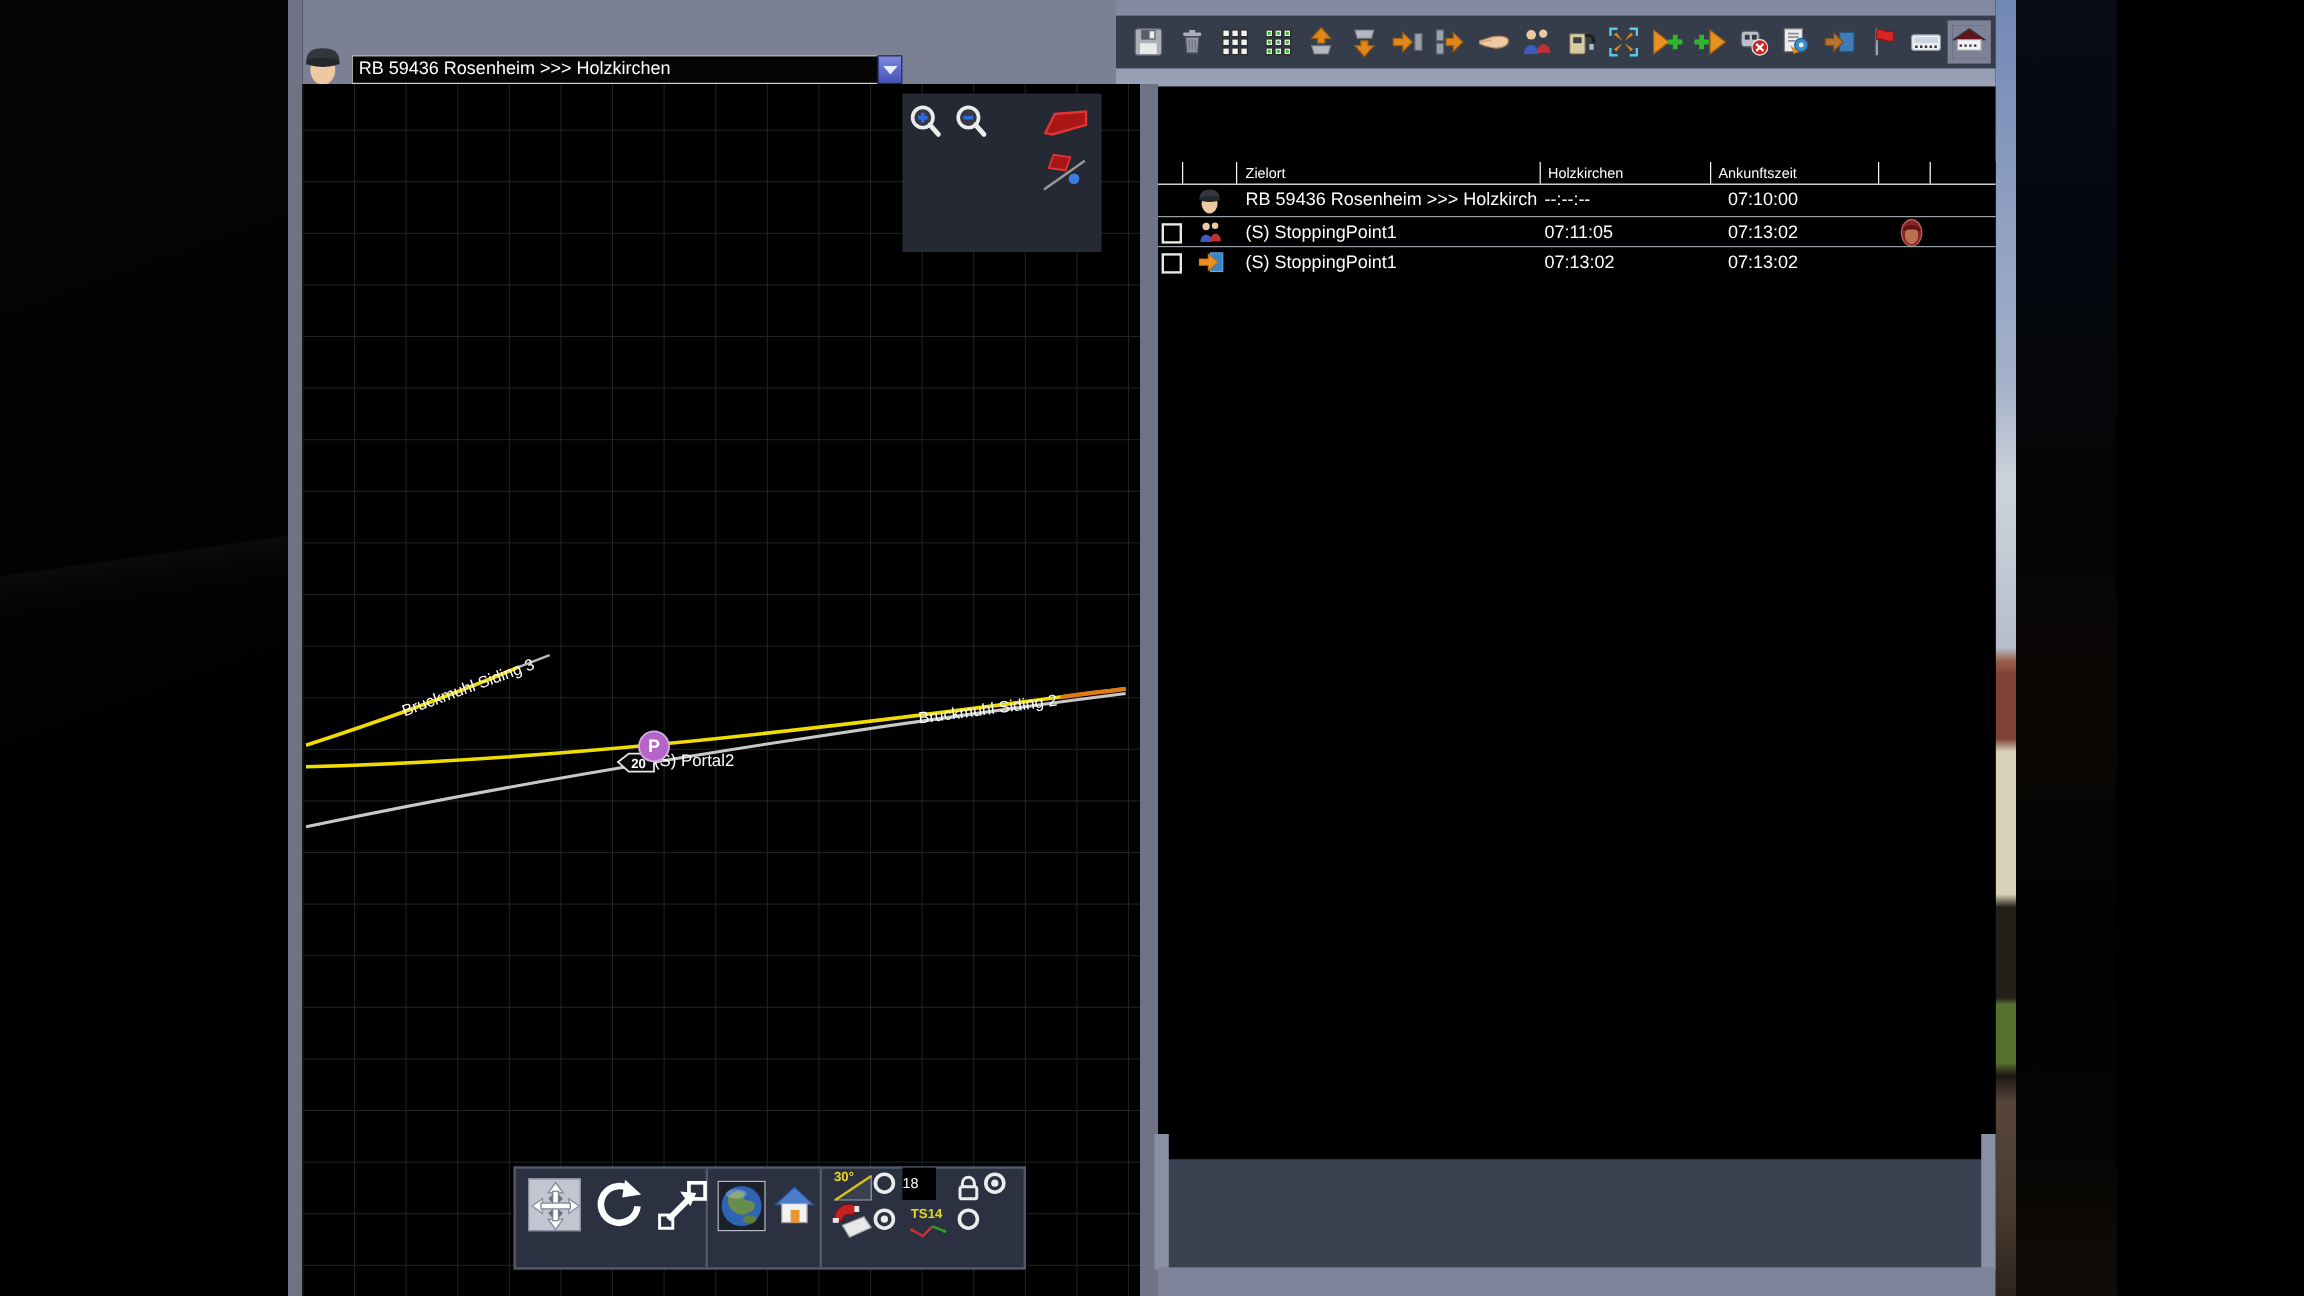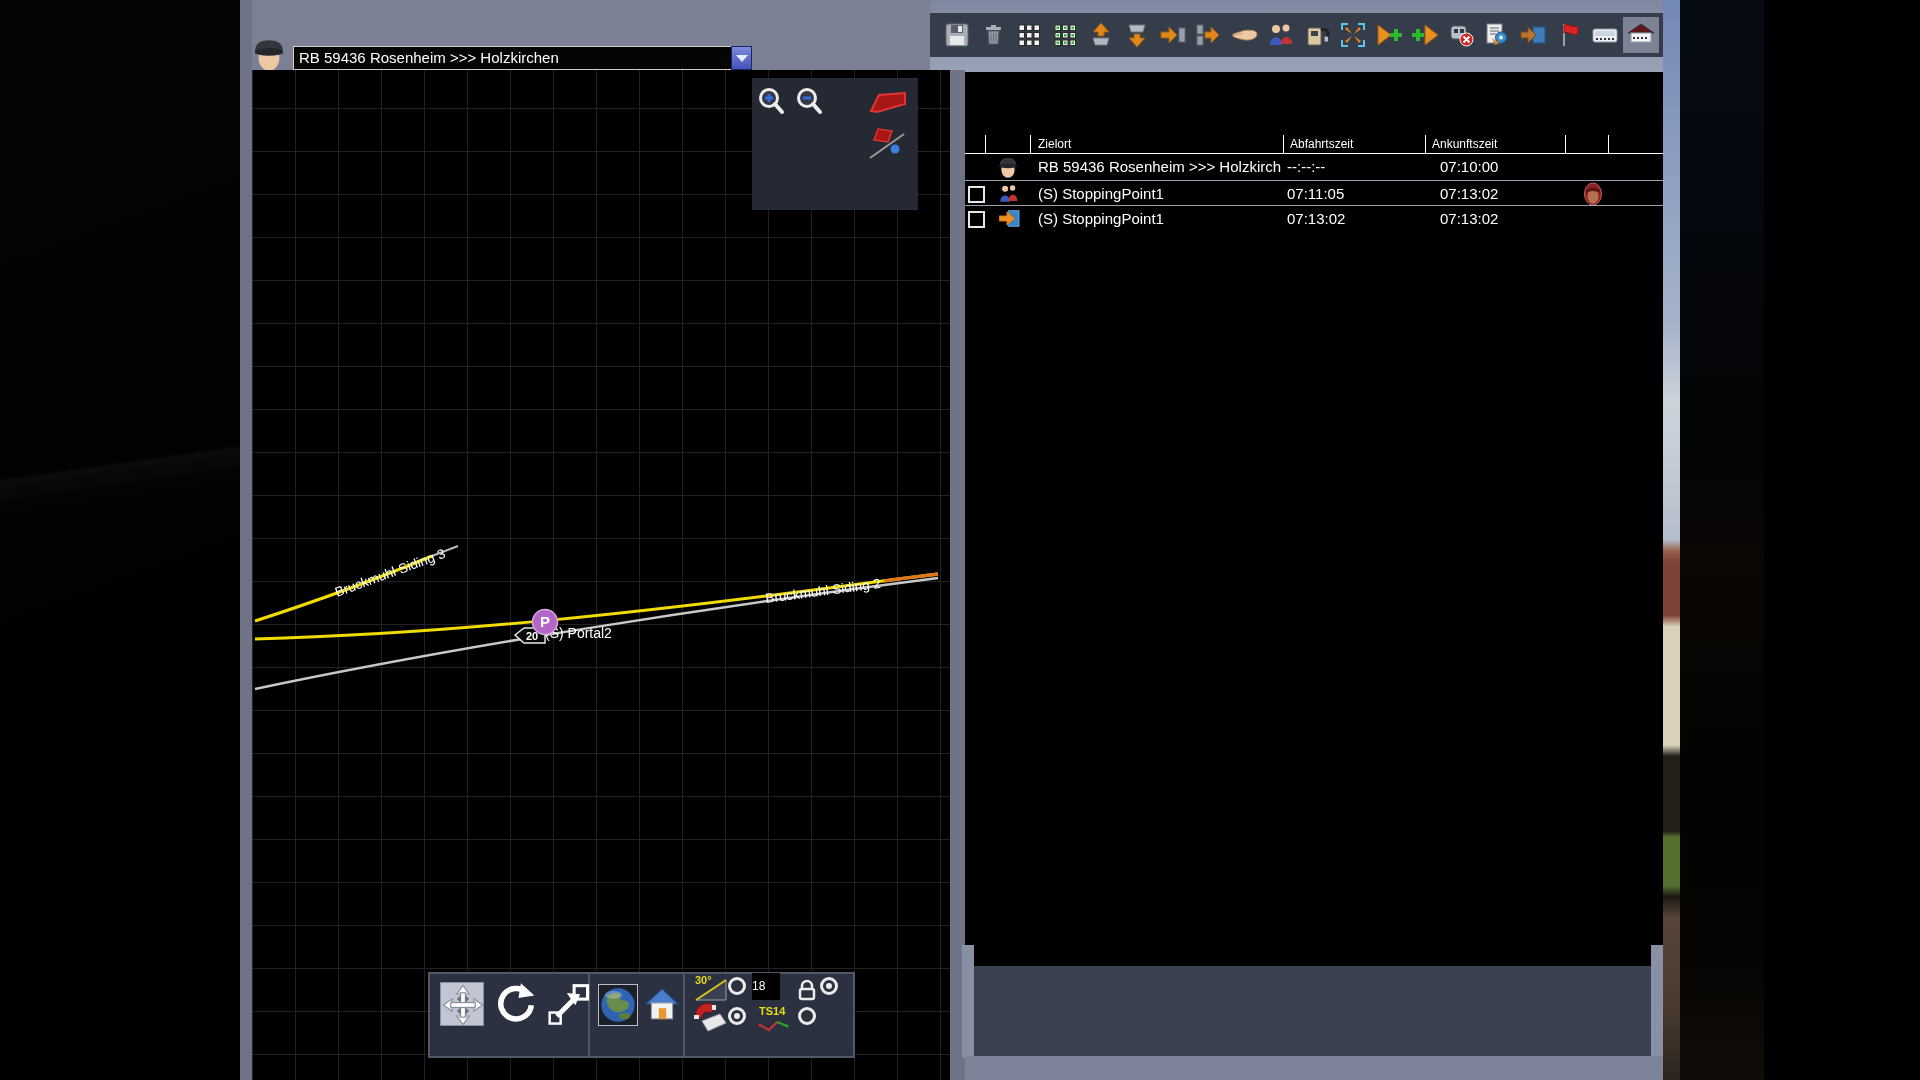--- a/index.html
+++ b/index.html
@@ -327,21 +327,21 @@
   </div>
 
   <div class="abs table-area">
     <div class="hsep" style="left:20px"></div>
     <div class="hsep" style="left:65px"></div>
     <div class="hsep" style="left:318px"></div>
     <div class="hsep" style="left:460px"></div>
     <div class="hsep" style="left:600px"></div>
     <div class="hsep" style="left:643px"></div>
     <div class="th" style="left:73px">Zielort</div>
-    <div class="th" style="left:325px">Abfahrtszeit</div>
+    <div class="th" style="left:325px">Holzkirchen</div>
     <div class="th" style="left:467px">Ankunftszeit</div>
     <div class="hline"></div>
 
     <div class="trow" style="top:19px">
       <svg class="abs" style="left:33px;top:1px" width="20" height="24" viewBox="0 0 24 28">
         <ellipse cx="12" cy="17" rx="8" ry="10" fill="#ecc9a3"></ellipse>
         <path d="M2,12 Q2,3 12,3 Q22,3 22,12 L22,14 Q12,10 2,14 Z" fill="#33363d"></path>
         <ellipse cx="12" cy="12.5" rx="10.5" ry="3" fill="#23262b"></ellipse>
       </svg>
       <div class="cell c-ziel">RB 59436 Rosenheim &gt;&gt;&gt; Holzkirchen</div>

